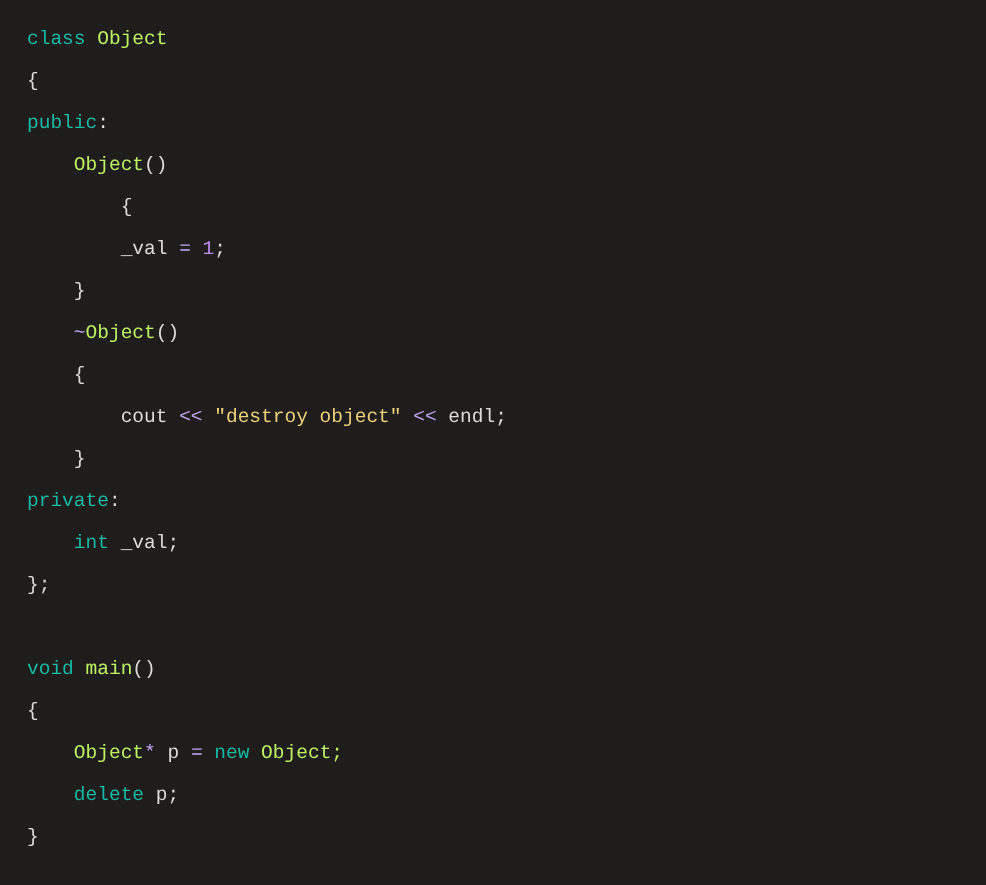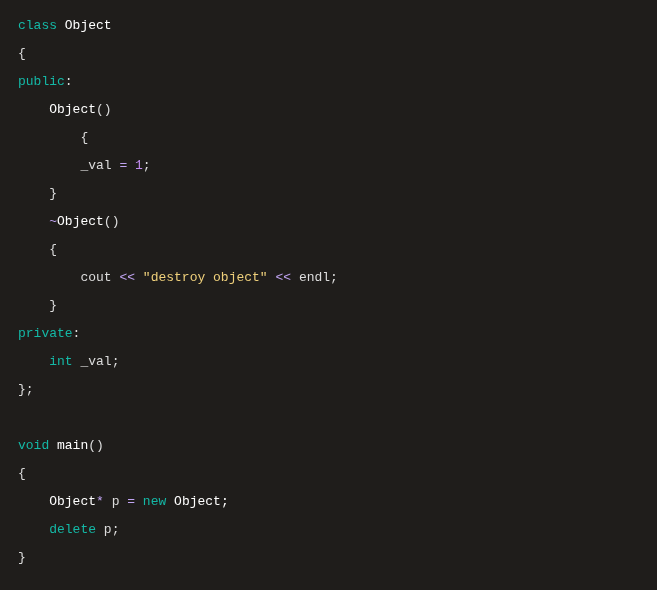--- a/index.html
+++ b/index.html
@@ -16,21 +16,21 @@
     height: 590px;
     background: #1f1d1b;
     padding: 12px 18px;
     font-family: Consolas, "Courier New", monospace;
     font-size: 13px;
     line-height: 28px;
     color: #dcdcdc;
     white-space: pre;
   }
   .kw-type { color: #14b8a6; }        
-  .cls     { color: #ffffff; text-align: center; }        
+  .cls     { color: #bef264; text-align: center; }        
   .ident   { color: #dcdcdc; }        
   .op      { color: #c0a4f2; }        
   .num     { color: #c18cf0; }        
   .str     { color: #efd07b; }        
   .member  { color: #dcdcdc; }
 </style>
 </head>
 <body>
 
 <div class="code-block" id="code-root"><div><span class="kw-type">class </span><span class="cls">Object</span></div><div><span class="ident">{</span></div><div><span class="kw-type">public</span><span class="ident">:</span></div><div>    <span class="cls">Object</span><span class="ident">()</span></div><div>        <span class="ident">{</span></div><div>        <span class="member">_val </span><span class="op">= </span><span class="num">1</span><span class="ident">;</span></div><div>    <span class="ident">}</span></div><div>    <span class="op">~</span><span class="cls">Object</span><span class="ident">()</span></div><div>    <span class="ident">{</span></div><div>        <span class="ident">cout </span><span class="op">&lt;&lt; </span><span class="str">"destroy object"</span><span class="op"> &lt;&lt; </span><span class="ident">endl;</span></div><div>    <span class="ident">}</span></div><div><span class="kw-type">private</span><span class="ident">:</span></div><div>    <span class="kw-type">int </span><span class="member">_val;</span></div><div><span class="ident">};</span></div><div>&nbsp;</div><div><span class="kw-type">void </span><span class="cls">main</span><span class="ident">()</span></div><div><span class="ident">{</span></div><div>    <span class="cls">Object</span><span class="op">* </span><span class="ident">p </span><span class="op">= </span><span class="kw-type">new </span><span class="cls">Object;</span></div><div>    <span class="kw-type">delete </span><span class="ident">p;</span></div><div><span class="ident">}</span></div></div>

